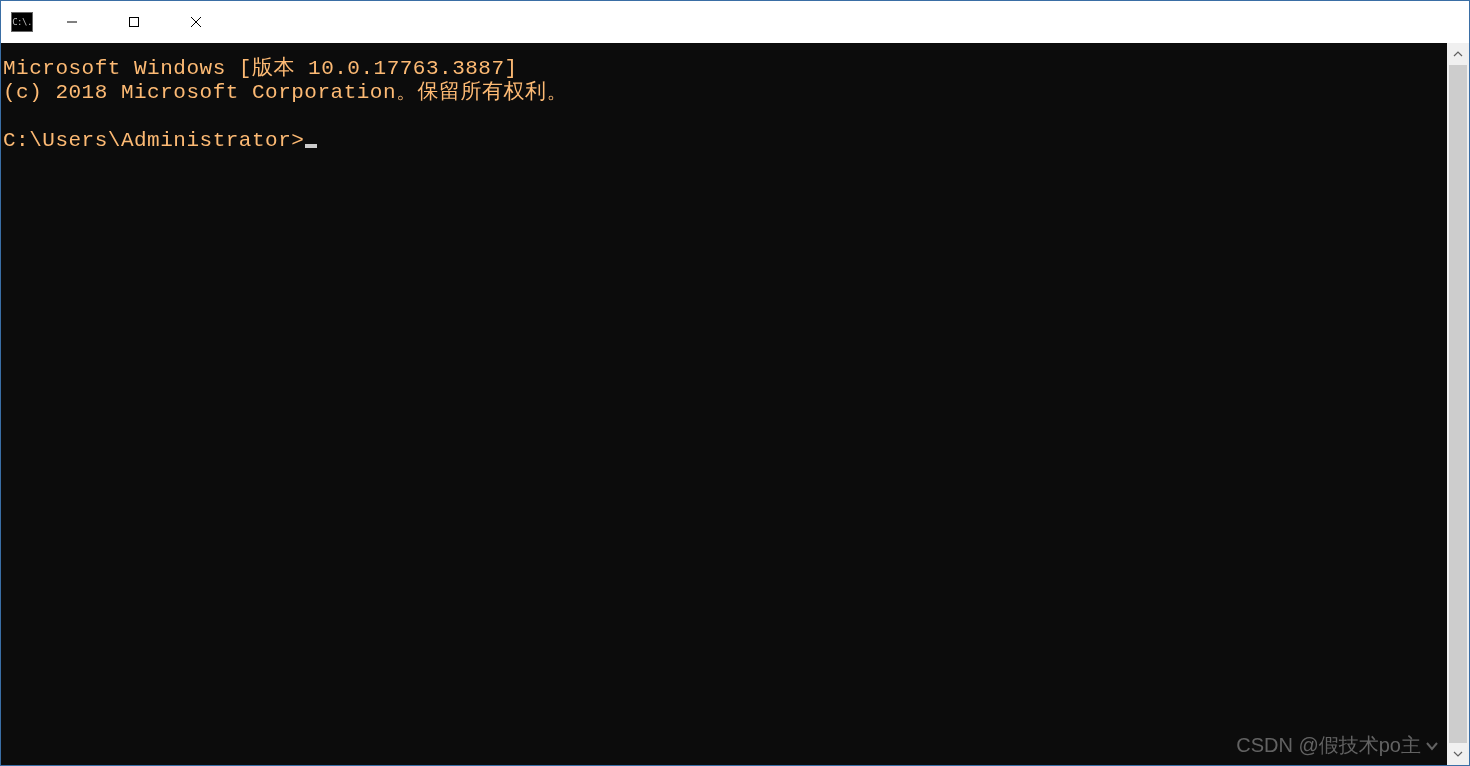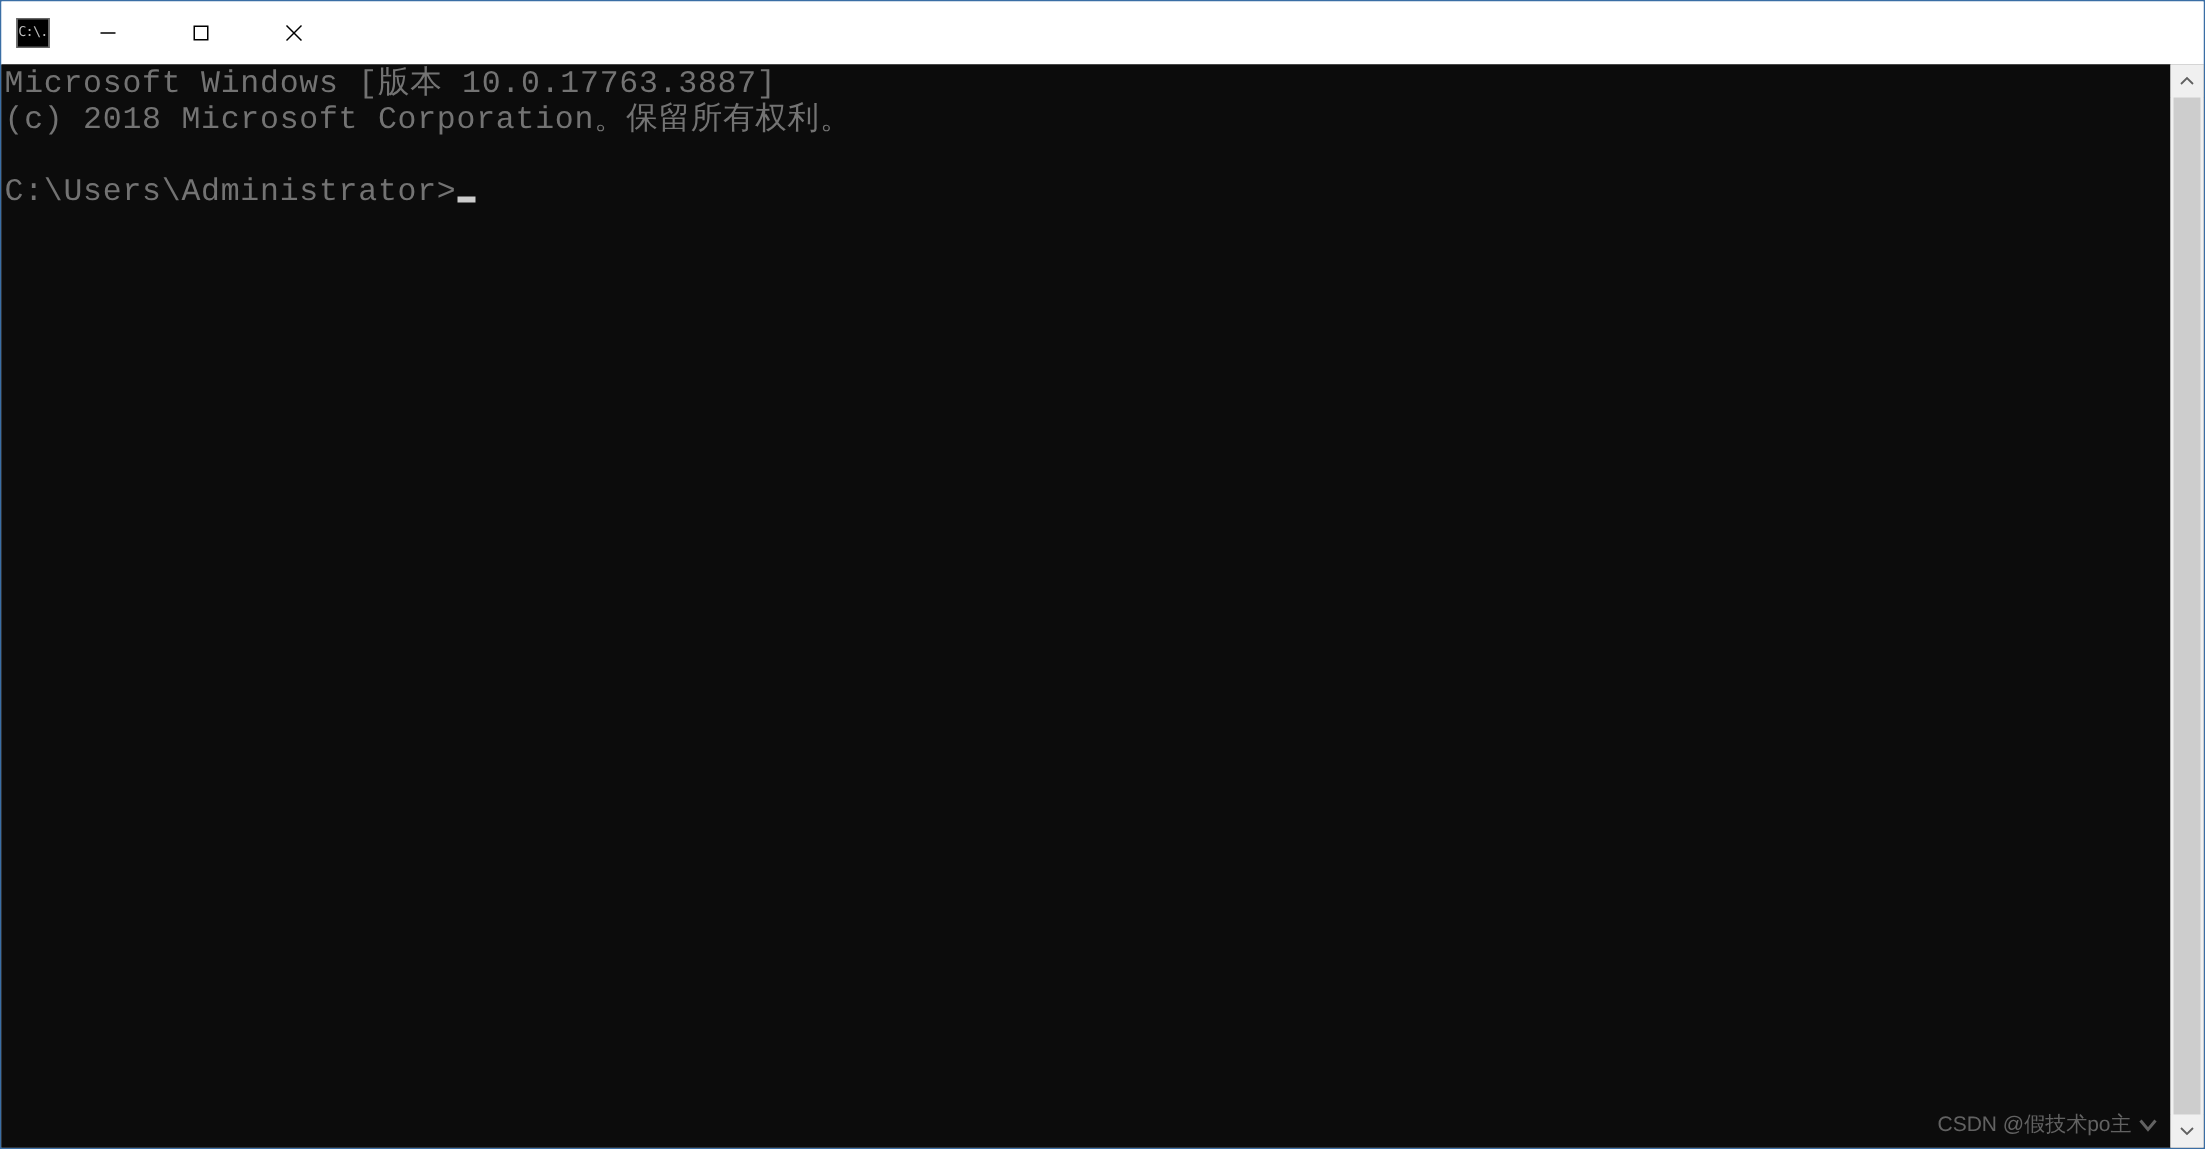--- a/index.html
+++ b/index.html
@@ -63,27 +63,28 @@
     .titlebar-btn svg { stroke: currentColor; stroke-width: 1; fill: none; }
     .client {
       flex: 1;
       display: flex;
       background: #0c0c0c;
       position: relative;
     }
     .terminal {
       flex: 1;
       background: #0c0c0c;
-      color: #737373;
+      color: #fdba74;
       font-family: "NSimSun", "SimSun", Consolas, "Courier New", monospace;
       font-size: 21px;
       line-height: 24px;
       padding: 2px 2px;
       white-space: pre-wrap;
       letter-spacing: 0.5px;
+      margin-top: 12px;
     }
     .prompt-line { display: inline; }
     .cursor {
       display: inline-block;
       width: 12px;
       height: 4px;
       background: #cccccc;
       vertical-align: -2px;
       margin-left: 1px;
       animation: blink 1s steps(1) infinite;
@@ -116,21 +117,21 @@
       left: 2px;
       right: 2px;
       height: 100%;
       background: #cdcdcd;
     }
     .watermark {
       position: absolute;
       bottom: 6px;
       right: 30px;
       color: rgba(170,170,170,0.55);
-      font-size: 14px;
+      font-size: 20px;
       font-family: "Microsoft YaHei", sans-serif;
       pointer-events: none;
       display: flex;
       align-items: center;
       gap: 4px;
     }
     .watermark svg { stroke: rgba(170,170,170,0.55); stroke-width: 2; fill: none; }
   </style>
 </head>
 <body>

